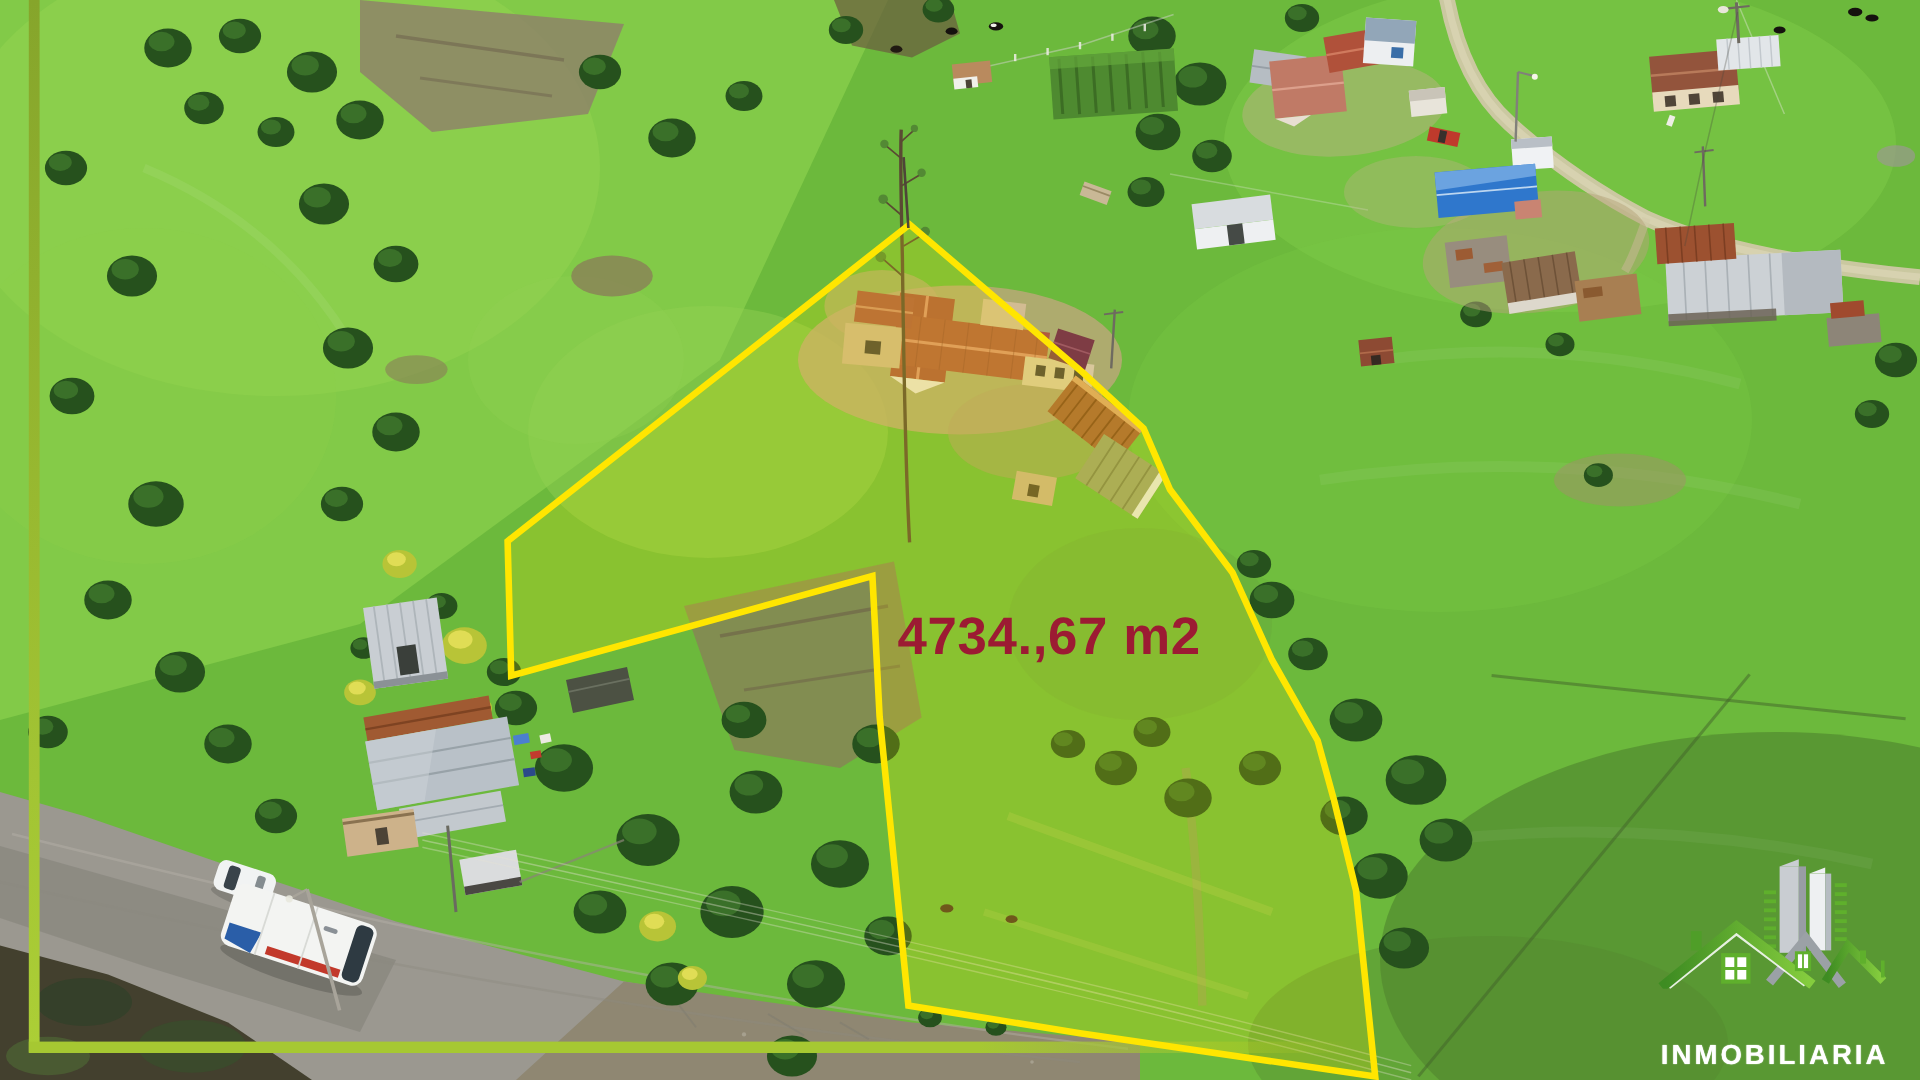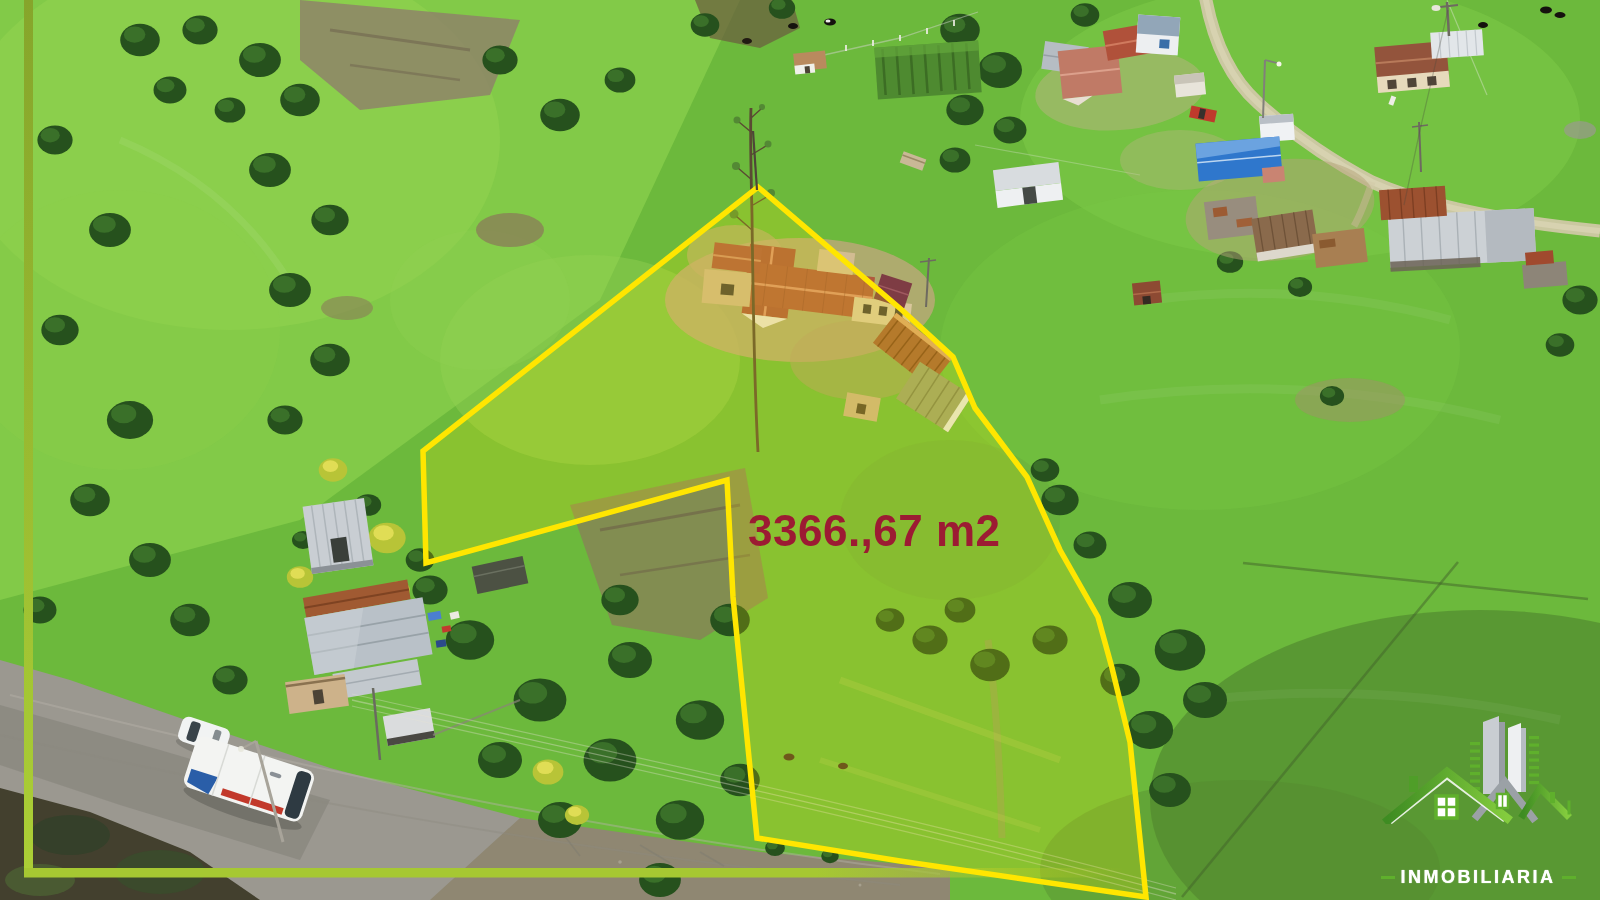--- a/index.html
+++ b/index.html
@@ -9,21 +9,21 @@
   .stage svg.scene{position:absolute;left:0;top:0;display:block;}
   .area-label{position:absolute;left:748px;top:509px;font-size:44px;font-weight:bold;
               letter-spacing:.5px;color:var(--area-color,#9c1b33);white-space:nowrap;
               line-height:1;}
   .logo{position:absolute;left:1378px;top:712px;width:200px;height:172px;text-align:center;}
   .logo-icon{position:absolute;left:0;top:0;}
   .logo-name{position:absolute;top:114px;left:0;width:100%;font-size:38px;font-weight:bold;
              letter-spacing:1.5px;color:var(--logo-text,#fff);line-height:1;
              text-shadow:0 0 1px var(--logo-text,#fff),0 0 1px var(--logo-text,#fff);}
   .logo-sub{position:absolute;top:156px;left:0;width:100%;display:flex;align-items:center;
-            justify-content:center;gap:6px;color:var(--logo-text,#fff);font-size:18px;
+            gap:6px;color:var(--logo-text,#fff);font-size:23px;
             font-weight:bold;letter-spacing:2.5px;line-height:1;
             text-shadow:0 0 1px var(--logo-text,#fff);}
   .logo-dash{display:inline-block;width:14px;height:3px;background:var(--logo-green,#5fb02c);}
 </style>
 </head>
 <body>
 
 <div class="stage">
 
 <svg class="scene" width="1600" height="900" viewBox="0 0 1600 900" xmlns="http://www.w3.org/2000/svg">
@@ -458,21 +458,21 @@
 
   <g>
     <rect x="24" y="0" width="9" height="877" fill="url(#gFV)"></rect>
     <rect x="24" y="868" width="1100" height="9.5" fill="url(#gFH)"></rect>
   </g>
 
   <polygon points="758,187 903,311 953,357 975,408 1027,477 1060,550 1098,617 1112,668 1130,742 1146,897 900,861 757,838 733,597 727,480 426,563 423,451" style="fill:var(--boundary-color,#ffe600);fill-opacity:.2;stroke:var(--boundary-color,#ffe600);stroke-width:5.5;stroke-linejoin:miter;"></polygon>
   <line x1="753" y1="131" x2="757" y2="190" stroke="#4e4538" stroke-width="2.2"></line>
 </svg>
 
-<div class="area-label">3366.,67 m2</div>
+<div class="area-label">4734.,67 m2</div>
 
 <div class="logo">
   <svg class="logo-icon" width="200" height="112" viewBox="0 0 200 112" xmlns="http://www.w3.org/2000/svg">
     <defs>
       <linearGradient id="gGreen" x1="0" y1="0" x2="1" y2="0">
         <stop offset="0" stop-color="#3e8c22"></stop>
             <stop offset="1" stop-color="#84cc3e"></stop>
       </linearGradient>
     </defs>
     <g>

